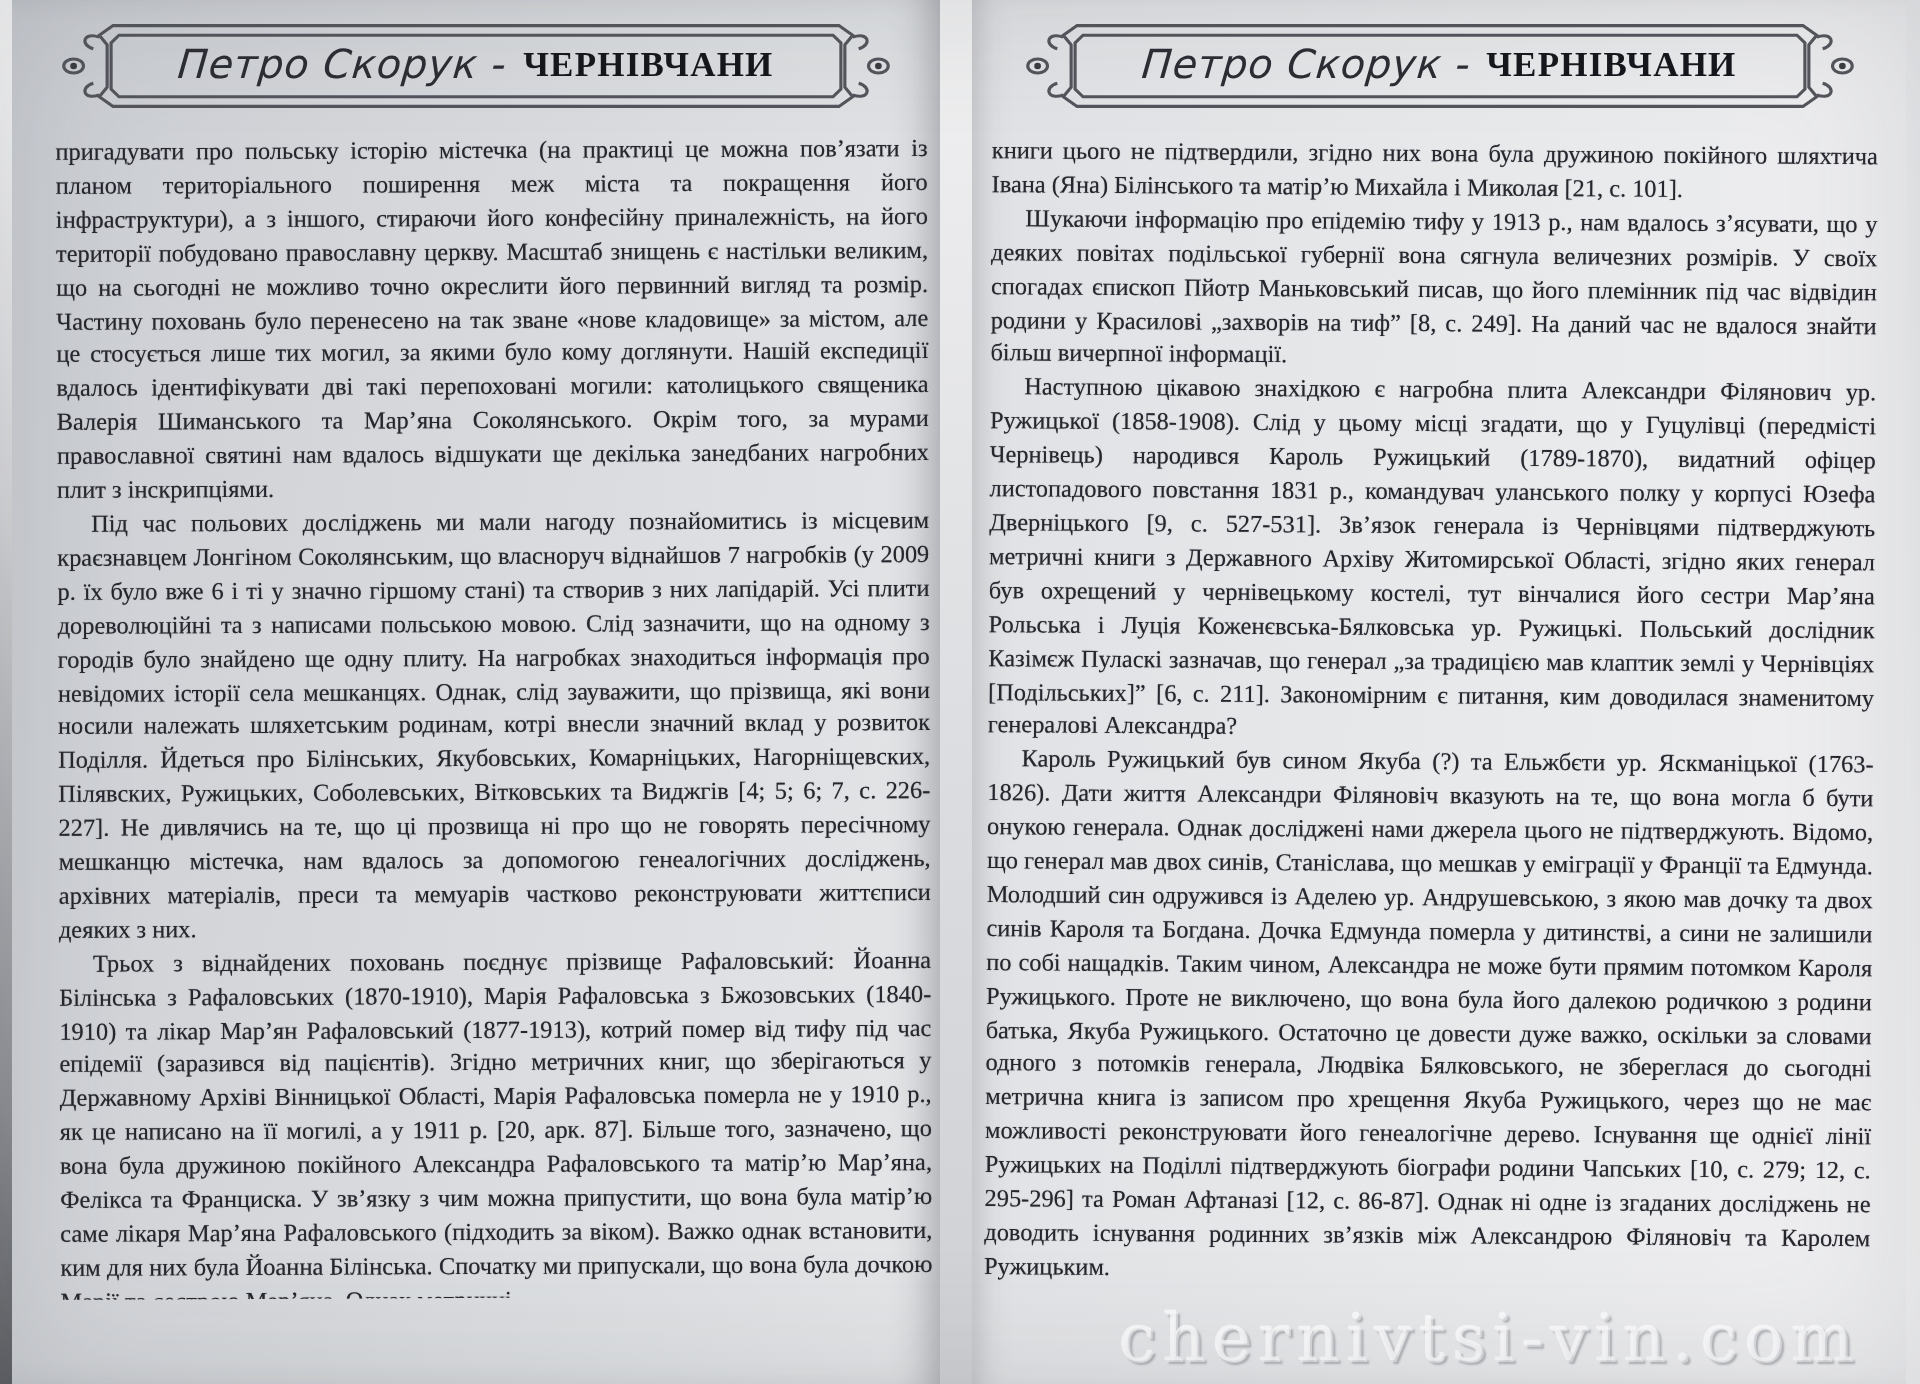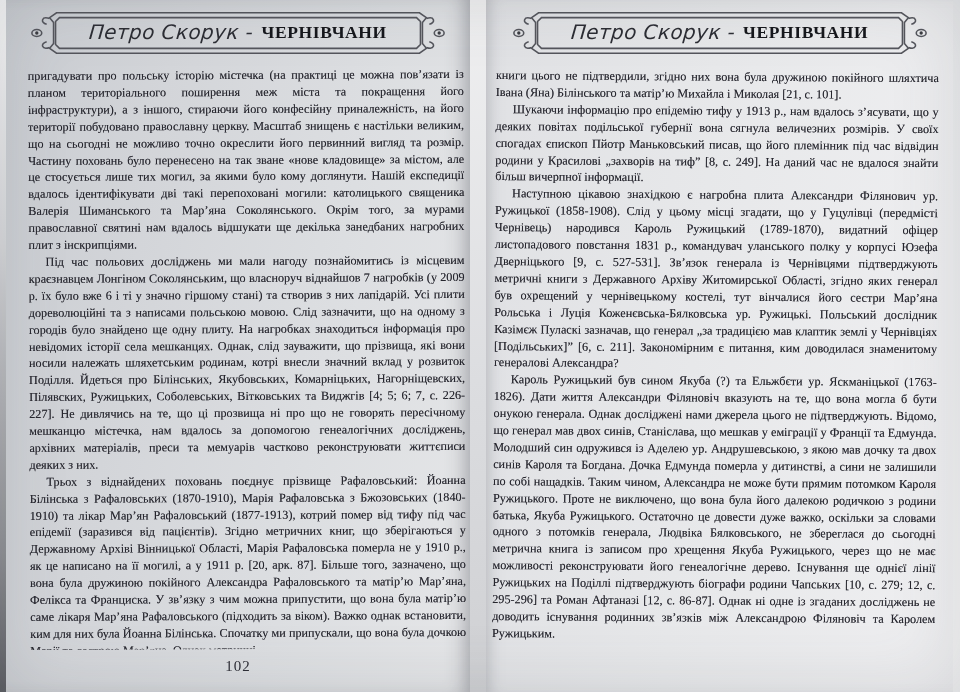--- a/index.html
+++ b/index.html
@@ -97,21 +97,20 @@
       <div class="banner-title">
         <span class="banner-author">Петро Скорук -</span>
         <span class="banner-main">ЧЕРНІВЧАНИ</span>
       </div>
     </div>
     <div class="page-text">
       <p class="cont">пригадувати про польську історію містечка (на практиці це можна пов’язати із планом територіального поширення меж міста та покращення його інфраструктури), а з іншого, стираючи його конфесійну приналежність, на його території побудовано православну церкву. Масштаб знищень є настільки великим, що на сьогодні не можливо точно окреслити його первинний вигляд та розмір. Частину поховань було перенесено на так зване «нове кладовище» за містом, але це стосується лише тих могил, за якими було кому доглянути. Нашій експедиції вдалось ідентифікувати дві такі перепоховані могили: католицького священика Валерія Шиманського та Мар’яна Соколянського. Окрім того, за мурами православної святині нам вдалось відшукати ще декілька занедбаних нагробних плит з інскрипціями.</p>
       <p>Під час польових досліджень ми мали нагоду познайомитись із місцевим краєзнавцем Лонгіном Соколянським, що власноруч віднайшов 7 нагробків (у 2009 р. їх було вже 6 і ті у значно гіршому стані) та створив з них лапідарій. Усі плити дореволюційні та з написами польською мовою. Слід зазначити, що на одному з городів було знайдено ще одну плиту. На нагробках знаходиться інформація про невідомих історії села мешканцях. Однак, слід зауважити, що прізвища, які вони носили належать шляхетським родинам, котрі внесли значний вклад у розвиток Поділля. Йдеться про Білінських, Якубовських, Комарніцьких, Нагорніщевских, Пілявских, Ружицьких, Соболевських, Вітковських та Виджгів [4; 5; 6; 7, с. 226-227]. Не дивлячись на те, що ці прозвища ні про що не говорять пересічному мешканцю містечка, нам вдалось за допомогою генеалогічних досліджень, архівних матеріалів, преси та мемуарів частково реконструювати життєписи деяких з них.</p>
       <p>Трьох з віднайдених поховань поєднує прізвище Рафаловський: Йоанна Білінська з Рафаловських (1870-1910), Марія Рафаловська з Бжозовських (1840-1910) та лікар Мар’ян Рафаловський (1877-1913), котрий помер від тифу під час епідемії (заразився від пацієнтів). Згідно метричних книг, що зберігаються у Державному Архіві Вінницької Області, Марія Рафаловська померла не у 1910 р., як це написано на її могилі, а у 1911 р. [20, арк. 87]. Більше того, зазначено, що вона була дружиною покійного Александра Рафаловського та матір’ю Мар’яна, Фелікса та Франциска. У зв’язку з чим можна припустити, що вона була матір’ю саме лікаря Мар’яна Рафаловського (підходить за віком). Важко однак встановити, ким для них була Йоанна Білінська. Спочатку ми припускали, що вона була дочкою Марії та сестрою Мар’яна. Однак метричні</p>
     </div>
-    <div class="page-number">102</div>
   </div>
 
   <div class="page" id="right-page">
     <div class="banner">
       <svg viewBox="0 0 436 52" preserveAspectRatio="none">
         <g fill="none" stroke="#54555c" stroke-width="1.6">
           <path d="M34,5 H402 l7,5 -4,5 v22 l4,5 -7,5 H34 l-7,-5 4,-5 V15 l-4,-5 z"></path>
           <path d="M37,10 H399 l4,4 v24 l-4,4 H37 l-4,-4 V14 z"></path>
           <path d="M27,11 c-8,-3 -10,4 -3,6"></path>
           <path d="M27,41 c-8,3 -10,-4 -3,-6"></path>
@@ -127,15 +126,16 @@
         <span class="banner-author">Петро Скорук -</span>
         <span class="banner-main">ЧЕРНІВЧАНИ</span>
       </div>
     </div>
     <div class="page-text">
       <p class="cont">книги цього не підтвердили, згідно них вона була дружиною покійного шляхтича Івана (Яна) Білінського та матір’ю Михайла і Миколая [21, с. 101].</p>
       <p>Шукаючи інформацію про епідемію тифу у 1913 р., нам вдалось з’ясувати, що у деяких повітах подільської губернії вона сягнула величезних розмірів. У своїх спогадах єпископ Пйотр Маньковський писав, що його племінник під час відвідин родини у Красилові „захворів на тиф” [8, с. 249]. На даний час не вдалося знайти більш вичерпної інформації.</p>
       <p>Наступною цікавою знахідкою є нагробна плита Александри Філянович ур. Ружицької (1858-1908). Слід у цьому місці згадати, що у Гуцулівці (передмісті Чернівець) народився Кароль Ружицький (1789-1870), видатний офіцер листопадового повстання 1831 р., командувач уланського полку у корпусі Юзефа Дверніцького [9, с. 527-531]. Зв’язок генерала із Чернівцями підтверджують метричні книги з Державного Архіву Житомирської Області, згідно яких генерал був охрещений у чернівецькому костелі, тут вінчалися його сестри Мар’яна Рольська і Луція Коженєвська-Бялковська ур. Ружицькі. Польський дослідник Казімєж Пуласкі зазначав, що генерал „за традицією мав клаптик землі у Чернівціях [Подільських]” [6, с. 211]. Закономірним є питання, ким доводилася знаменитому генералові Александра?</p>
       <p>Кароль Ружицький був сином Якуба (?) та Ельжбєти ур. Яскманіцької (1763-1826). Дати життя Александри Філяновіч вказують на те, що вона могла б бути онукою генерала. Однак досліджені нами джерела цього не підтверджують. Відомо, що генерал мав двох синів, Станіслава, що мешкав у еміграції у Франції та Едмунда. Молодший син одружився із Аделею ур. Андрушевською, з якою мав дочку та двох синів Кароля та Богдана. Дочка Едмунда померла у дитинстві, а сини не залишили по собі нащадків. Таким чином, Александра не може бути прямим потомком Кароля Ружицького. Проте не виключено, що вона була його далекою родичкою з родини батька, Якуба Ружицького. Остаточно це довести дуже важко, оскільки за словами одного з потомків генерала, Людвіка Бялковського, не збереглася до сьогодні метрична книга із записом про хрещення Якуба Ружицького, через що не має можливості реконструювати його генеалогічне дерево. Існування ще однієї лінії Ружицьких на Поділлі підтверджують біографи родини Чапських [10, с. 279; 12, с. 295-296] та Роман Афтаназі [12, с. 86-87]. Однак ні одне із згаданих досліджень не доводить існування родинних зв’язків між Александрою Філяновіч та Каролем Ружицьким.</p>
     </div>
+    <div class="watermark">chernivtsi-vin.com</div>
   </div>
 
 </div>
 
 </body></html>

